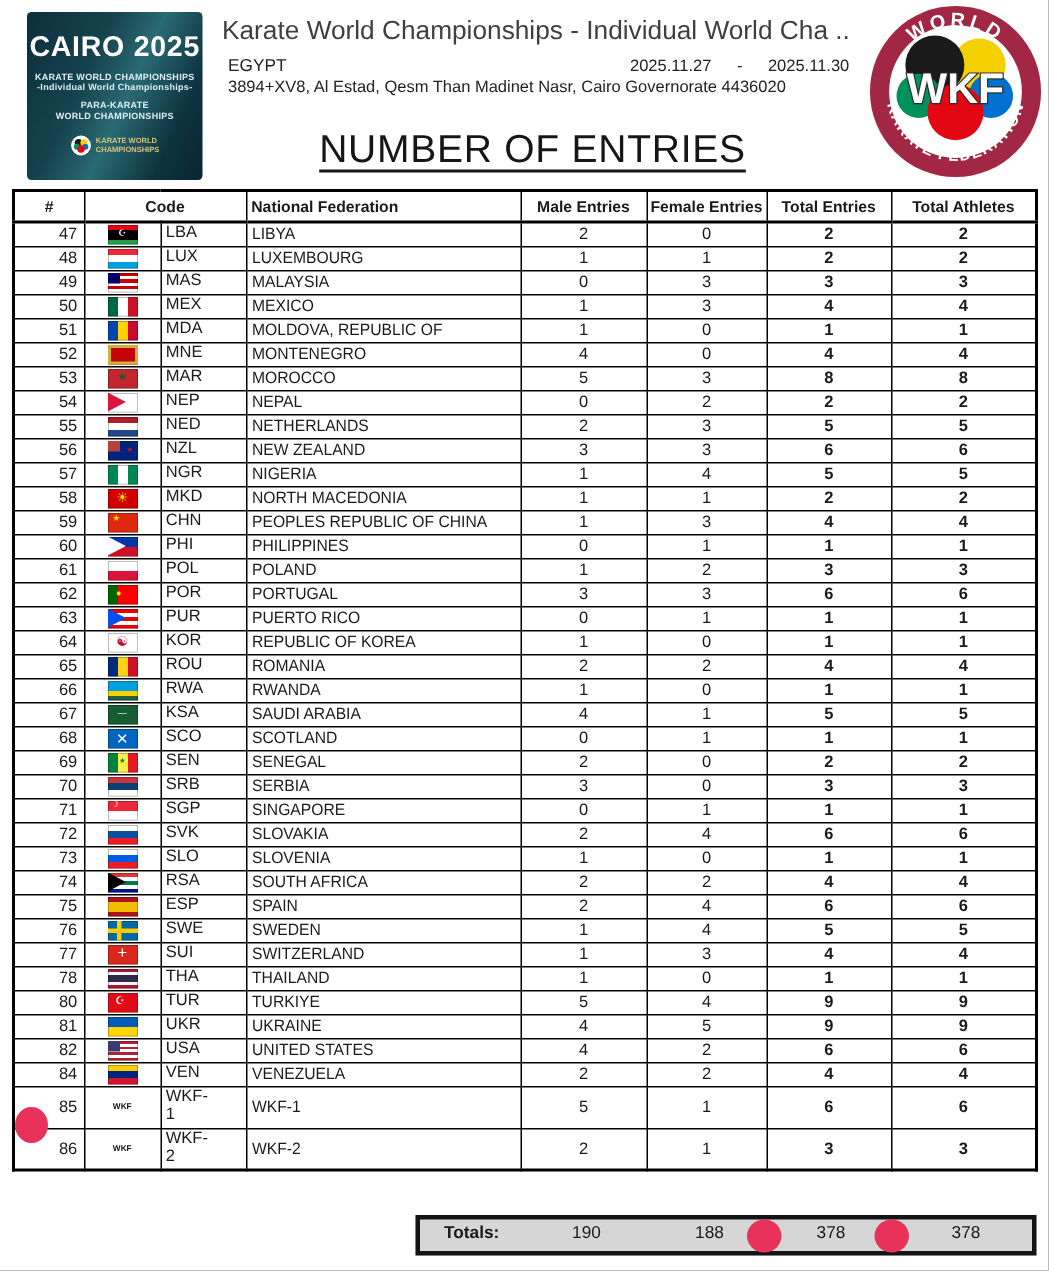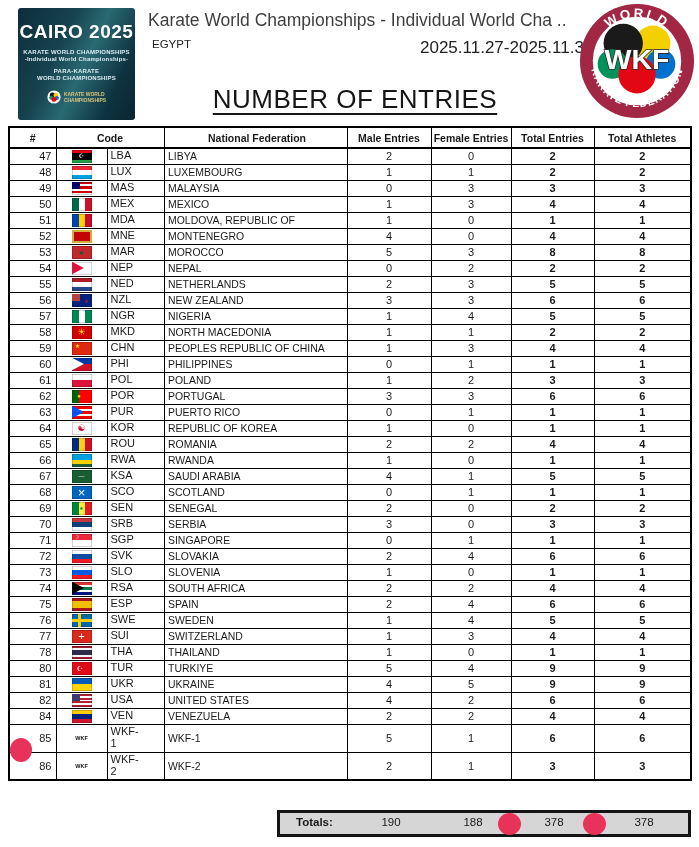--- a/index.html
+++ b/index.html
@@ -18,41 +18,41 @@
   }
   .el-title { font-size:19px; font-weight:800; letter-spacing:.5px; }
   .el-sub   { font-size:6px; font-weight:700; color:#dcecf1; margin-top:1px; letter-spacing:.2px; }
   .el-gap   { margin-top:6px; }
   .el-badge { display:flex; align-items:center; justify-content:center; gap:3px; margin-top:9px; }
   .el-badge-txt { text-align:left; font-size:5px; font-weight:700; color:#d8c27a; line-height:1.2; }
 
   
   .doc-title { position:absolute; left:148px; top:10px; width:430px; font-size:17.5px; color:#3f3f3f; white-space:nowrap; overflow:hidden; }
   .country   { position:absolute; left:152px; top:38px; font-size:11.5px; color:#222; }
-  .dates     { position:absolute; left:420px; top:38px; width:145px; font-size:17px; color:#222; display:flex; gap:0; }
+  .dates     { position:absolute; left:420px; top:38px; width:145px; font-size:11px; color:#222; display:flex; gap:17px; }
   .address   { position:absolute; left:152px; top:52px; font-size:11px; color:#222; }
   .page-title{
     position:absolute; left:150px; top:84px; width:410px; text-align:center;
     font-size:26px; color:#161616; letter-spacing:.5px;
     text-decoration:underline; text-decoration-thickness:2px; text-underline-offset:5px;
   }
 
   
   .wkf-logo { position:absolute; left:578px; top:2px; width:118px; height:118px; }
 
   
   table.entries {
     position:absolute; left:8px; top:126px; width:682px;
     border-collapse:collapse; table-layout:fixed;
     border:2px solid #000; font-size:11px;
   }
   .entries th, .entries td { border:1px solid #000; overflow:hidden; }
   .entries thead tr { height:21px; }
   .entries thead th { font-size:10.5px; font-weight:700; border-bottom:2px solid #000; }
-  .entries thead th.h-fed { text-align:center; padding-left:3px;margin-top:26px; }
+  .entries thead th.h-fed { text-align:left; padding-left:3px;margin-top:26px; }
   tr.row { height:16px; }
   tr.row.tall { height:28px; }
   td.c-num  { text-align:right; padding-right:4px; }
   td.c-flag { text-align:center; }
   td.c-code { text-align:left; padding-left:3px; line-height:1.05; }
   td.c-fed  { text-align:left; padding-left:3px; white-space:nowrap; }
   td.c-male, td.c-female { text-align:center; }
   td.c-te, td.c-ta { text-align:center; font-weight:700; }
   .cond { display:inline-block; transform:scaleX(.95); transform-origin:left center; white-space:nowrap; }
 
@@ -112,20 +112,21 @@
     </div>
   </div>
 
   <div class="doc-title">Karate World Championships - Individual World Cha ..</div>
   <div class="country">EGYPT</div>
   <div class="dates">
     <span>2025.11.27</span>
     <span>-</span>
     <span>2025.11.30</span>
   </div>
+  <div class="address">3894+XV8, Al Estad, Qesm Than Madinet Nasr, Cairo Governorate 4436020</div>
   <div class="page-title">NUMBER OF ENTRIES</div>
 
   <div class="wkf-logo">
     <svg width="118" height="118" viewBox="0 0 120 120">
       <circle cx="60" cy="60" r="58" fill="#a12744"></circle>
       <circle cx="60" cy="60" r="45" fill="#ffffff"></circle>
       <defs>
         <path id="arcTop" d="M 16 60 A 44 44 0 0 1 104 60"></path>
         <path id="arcBot" d="M 13 60 A 47 47 0 0 0 107 60"></path>
       </defs>

